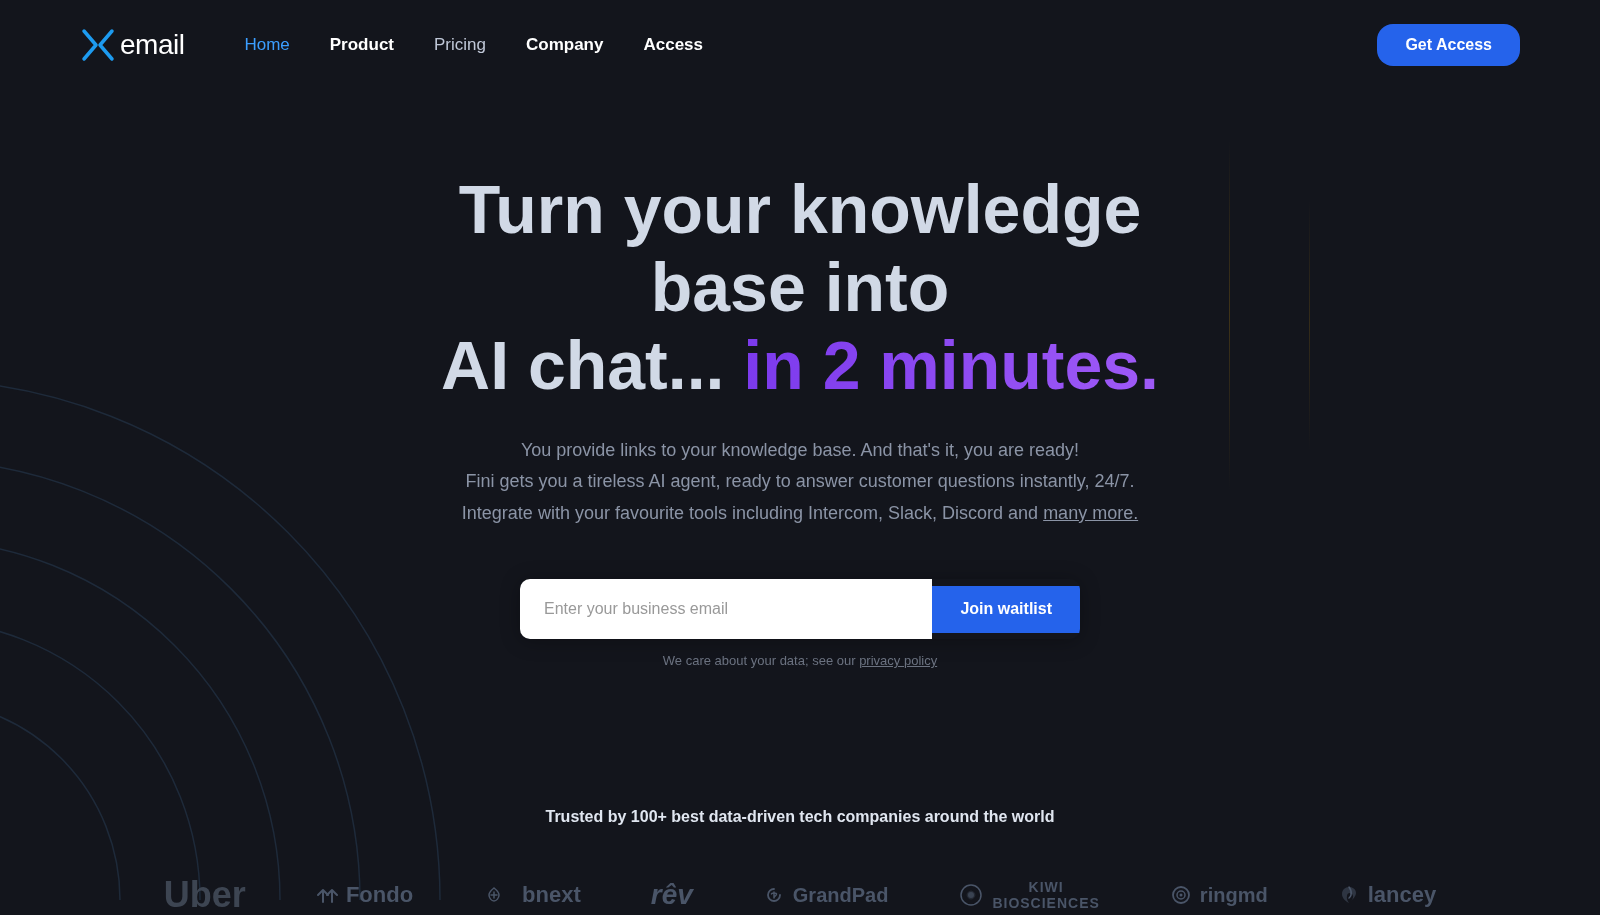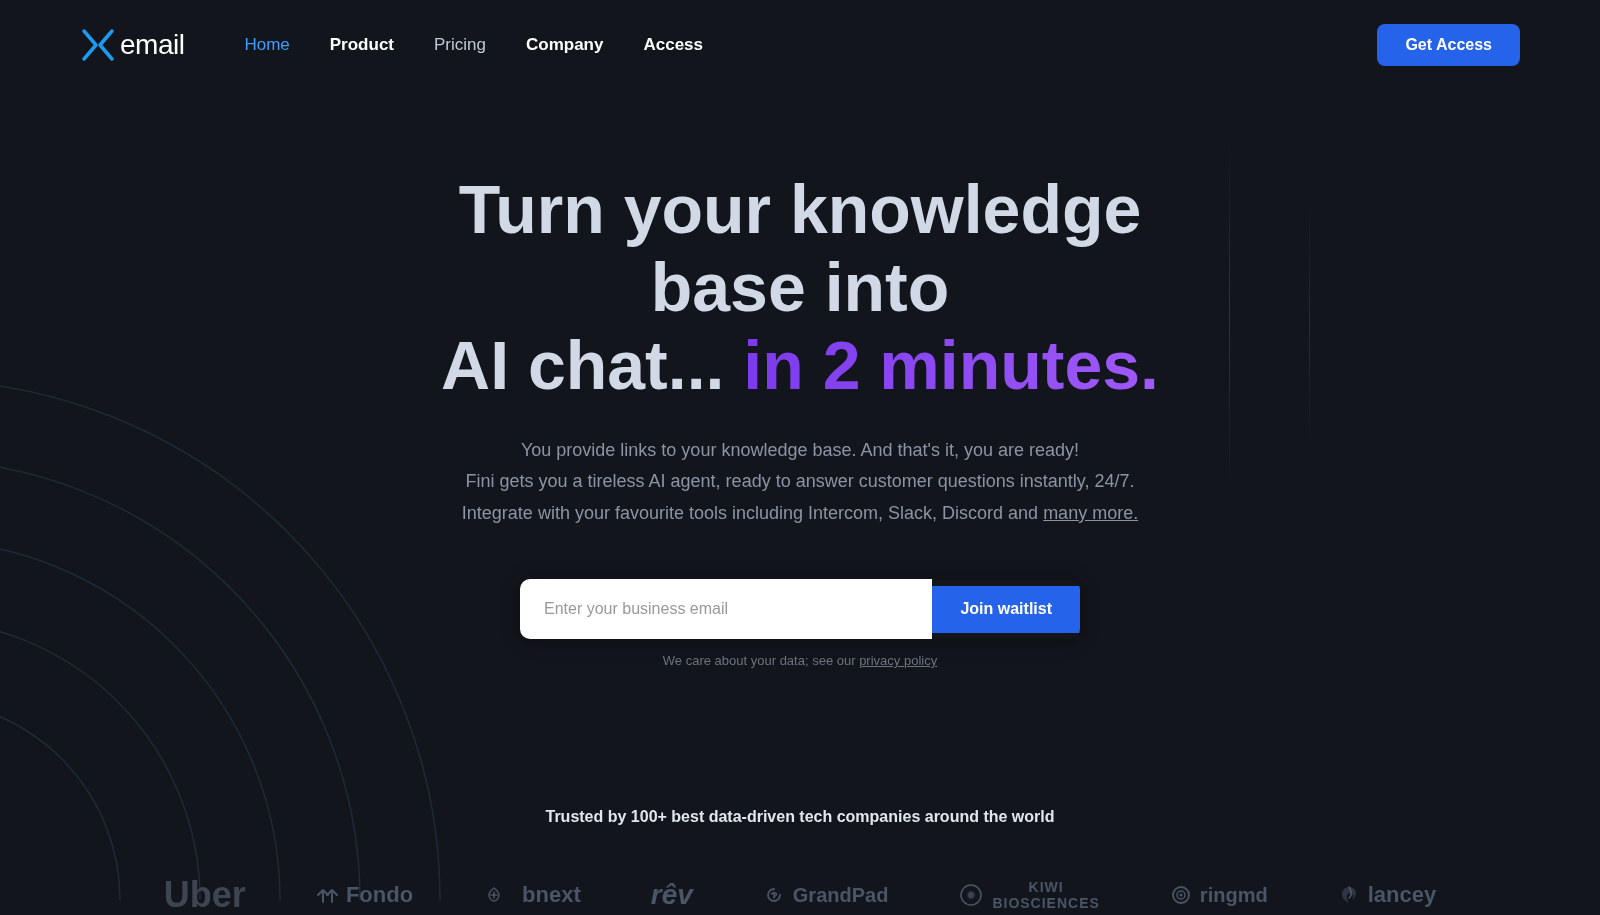--- a/index.html
+++ b/index.html
@@ -83,21 +83,21 @@
     .nav-links a.bold {
       font-weight: 600;
       color: #fff;
     }
 
     .nav-cta {
       background: #2563eb;
       color: #fff;
       border: none;
       padding: 12px 28px;
-      border-radius: 8px;
+      border-radius: 16px;
       font-size: 16px;
       font-weight: 600;
       cursor: pointer;
       white-space: nowrap;
     }
 
     
     .hero {
       position: relative;
       z-index: 5;

